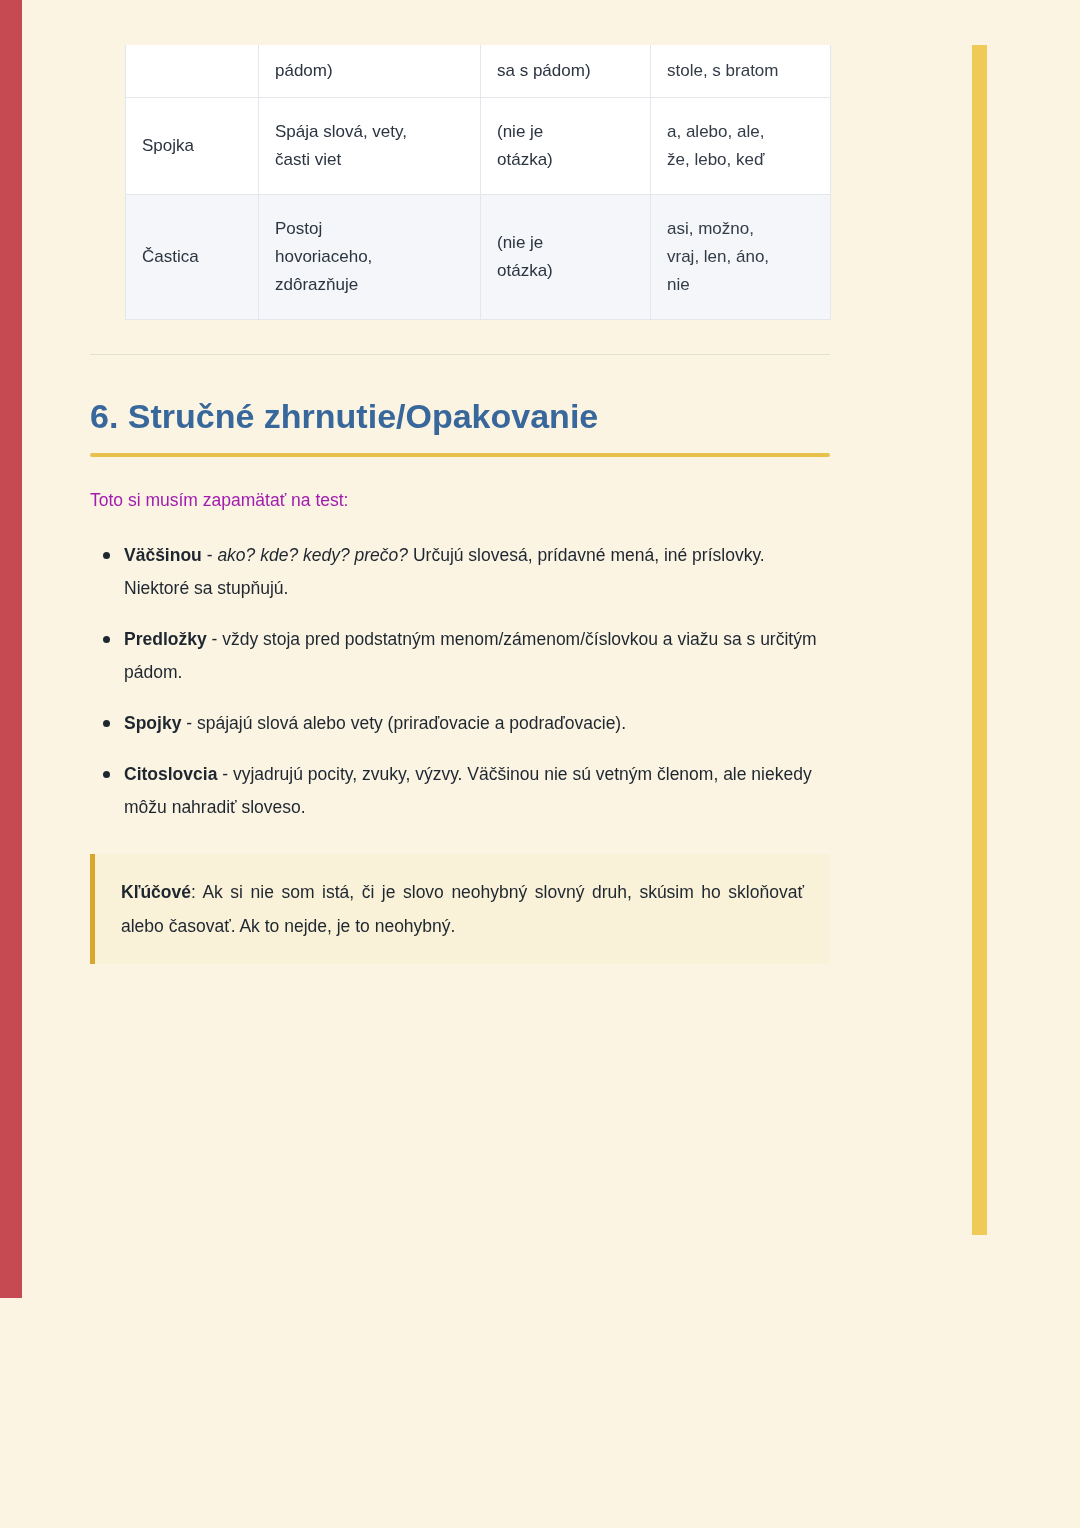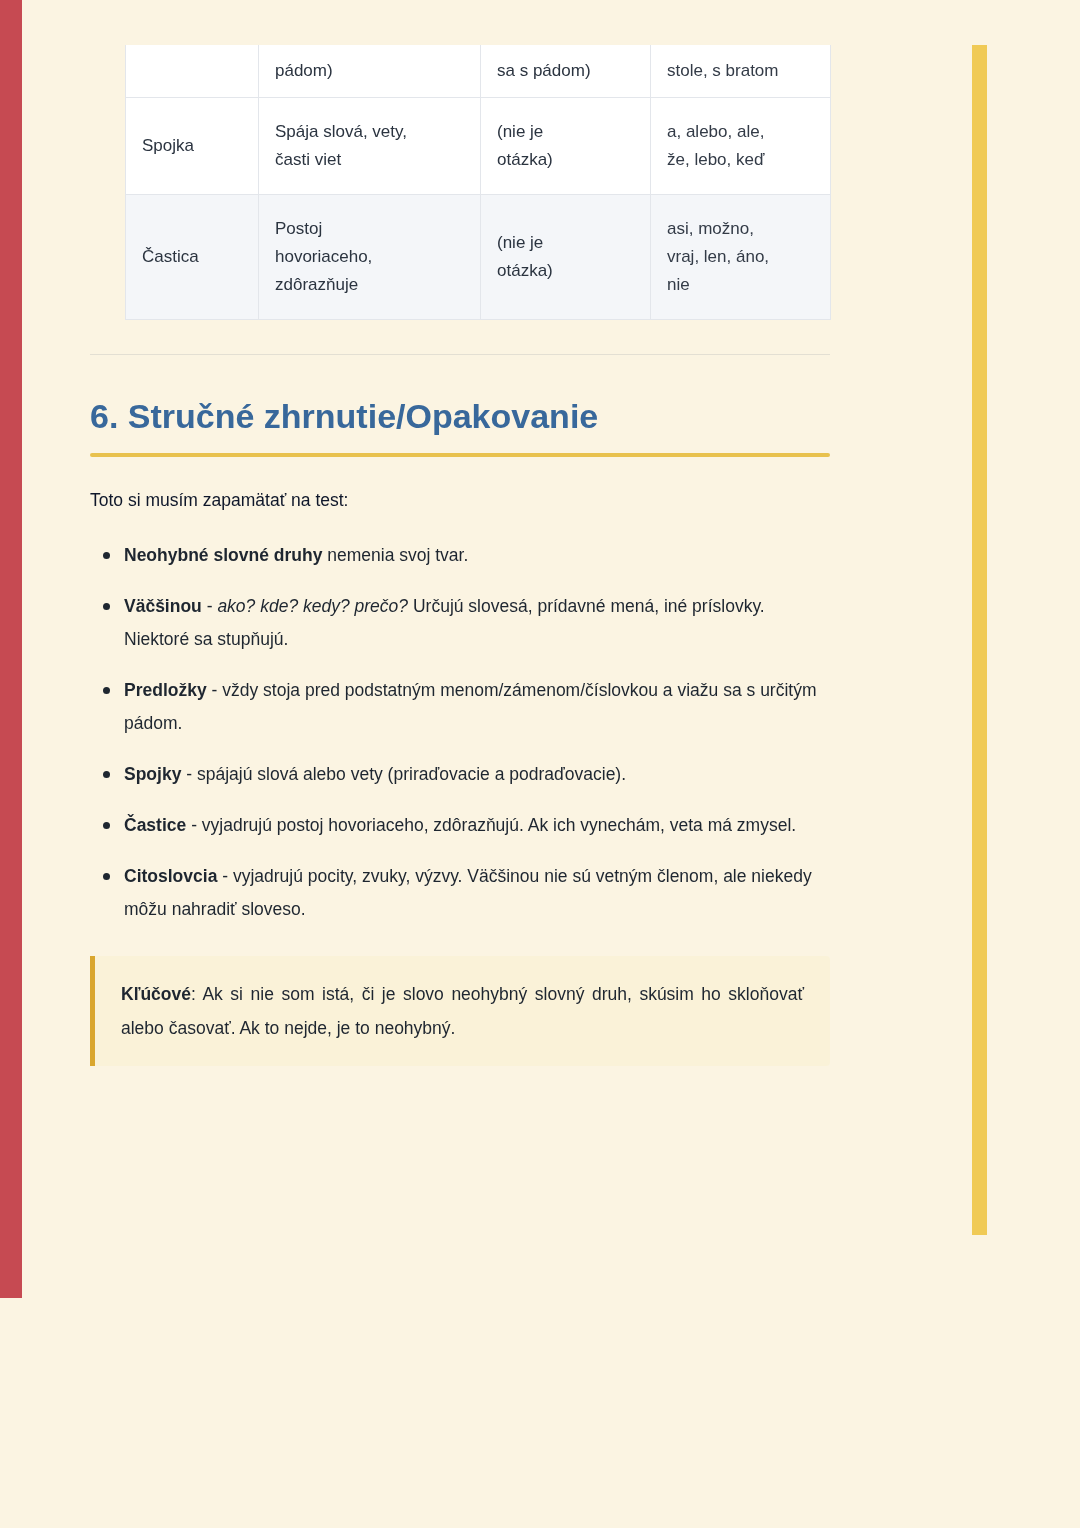--- a/index.html
+++ b/index.html
@@ -73,21 +73,21 @@
     margin-top: 18px;
     width: 740px;
     height: 4px;
     background: #E8C14D;
     border-radius: 2px;
   }
   .intro {
     margin: 30px 0 11px 0;
     font-size: 17.5px;
     line-height: 26px;
-    color: #0f172a;
+    color: #a21caf;
   }
   .summary-list {
     list-style: none;
     margin: 26px 0 0 0;
     padding: 0;
     color: #1E2630;
     font-size: 17.5px;
     line-height: 33px;
   }
   .summary-list li {
@@ -173,25 +173,23 @@
     </table>
 
     <div class="divider"></div>
 
     <h2 class="section-heading">6. Stručné zhrnutie/Opakovanie</h2>
     <div class="heading-underline"></div>
 
     <p class="intro">Toto si musím zapamätať na test:</p>
 
     <ul class="summary-list">
-      <li><strong>Neohybné slovné druhy</strong><span> </span><em></em><span>nemenia svoj tvar.</span></li>
       <li><strong>Väčšinou</strong><span> - </span><em>ako? kde? kedy? prečo?</em><span> Určujú slovesá, prídavné mená, iné príslovky. Niektoré sa stupňujú.</span></li>
       <li><strong>Predložky</strong><span> - </span><em></em><span>vždy stoja pred podstatným menom/zámenom/číslovkou a viažu sa s určitým pádom.</span></li>
       <li><strong>Spojky</strong><span> - </span><em></em><span>spájajú slová alebo vety (priraďovacie a podraďovacie).</span></li>
-      <li><strong>Častice</strong><span> - </span><em></em><span>vyjadrujú postoj hovoriaceho, zdôrazňujú. Ak ich vynechám, veta má zmysel.</span></li>
       <li><strong>Citoslovcia</strong><span> - </span><em></em><span>vyjadrujú pocity, zvuky, výzvy. Väčšinou nie sú vetným členom, ale niekedy môžu nahradiť sloveso.</span></li>
     </ul>
 
     <div class="callout">
       <strong>Kľúčové</strong><span>: Ak si nie som istá, či je slovo neohybný slovný druh, skúsim ho skloňovať alebo časovať. Ak to nejde, je to neohybný.</span>
     </div>
 
   </div>
 
   <div class="footer">(c) Knowunity 2025</div>

